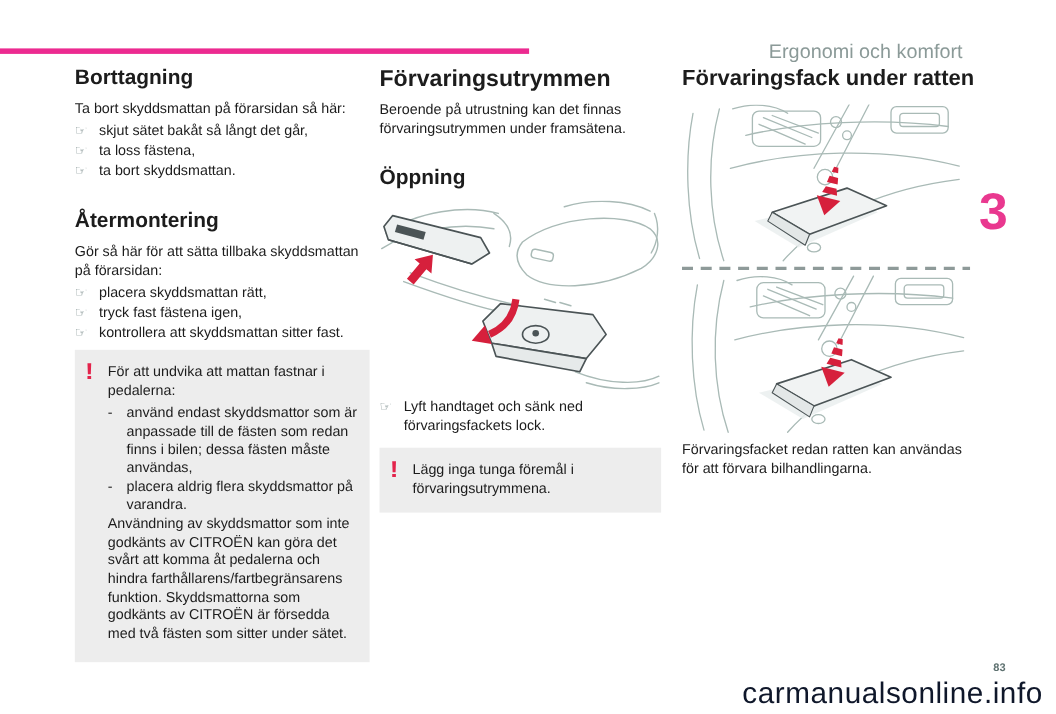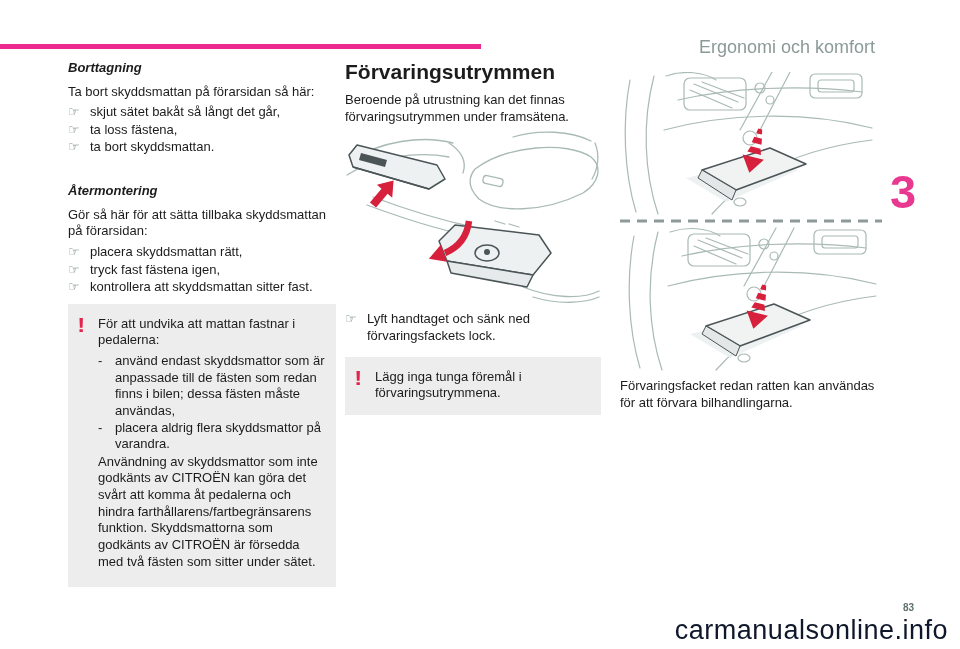--- a/index.html
+++ b/index.html
@@ -15,21 +15,21 @@
   .page-number{position:absolute;left:903px;top:602px;color:#5e7170;font-size:10px;font-weight:bold;}
   .watermark{position:absolute;right:12px;top:613px;color:#0f172a;font-size:27px;letter-spacing:0.5px;}
 
   .col{position:absolute;top:60px;}
   .col-left{left:68px;width:268px;}
   .col-mid{left:345px;width:256px;}
   .col-right{left:620px;width:264px;}
 
   h1{font-size:21px;margin:0 0 8px 0;line-height:1.15;font-weight:bold;}
   .col-right h1{font-size:20px;white-space:nowrap;}
-  h2{font-size:13px;margin:0 0 8px 0;line-height:1.2;font-weight:bold;font-style:italic;}
+  h2{font-size:19px;margin:0 0 8px 0;line-height:1.2;font-weight:bold;}
   .mt{margin-top:27px;}
   p{margin:0 0 4px 0;}
 
   .step{display:flex;align-items:flex-start;margin:1px 0;}
   .hand{flex:0 0 22px;color:#7c8c8c;font-size:13px;line-height:1.25;}
   .step-text{flex:1;}
 
   .note{position:relative;background:#ededed;padding:12px 10px 13px 30px;margin-top:8px;}
   .note .warning-icon{
     position:absolute;left:10px;top:11px;color:#e3234b;
@@ -89,20 +89,21 @@
       <span class="dash">-</span>
       <span>placera aldrig flera skyddsmattor på varandra.</span>
     </div>
     <p style="margin-top:1px">Användning av skyddsmattor som inte godkänts av CITROËN kan göra det svårt att komma åt pedalerna och hindra farthållarens/fartbegränsarens funktion. Skyddsmattorna som godkänts av CITROËN är försedda med två fästen som sitter under sätet.</p>
   </div>
 </div>
 
 <div class="col col-mid">
   <h1>Förvaringsutrymmen</h1>
   <p>Beroende på utrustning kan det finnas förvaringsutrymmen under framsätena.</p>
+  <h2 class="mt" style="margin-top:26px">Öppning</h2>
 
   <svg class="illus" width="256" height="176" viewBox="0 0 256 176">
     <g stroke="#a9bab6" stroke-width="1.3" fill="none" stroke-linecap="round">
       <path d="M6,30 C34,10 78,4 108,12"></path>
       <path d="M2,44 C30,26 72,20 104,26"></path>
       <path d="M104,12 C116,20 122,30 118,42"></path>
       <path d="M28,66 C60,78 100,90 128,96"></path>
       <path d="M22,74 C60,88 104,102 134,106"></path>
       <path d="M130,38 C162,14 222,10 246,26 C258,36 254,52 238,62 C198,82 152,82 134,68 C124,58 122,48 130,38 Z"></path>
       <path d="M168,6 C194,-2 226,0 246,10"></path>
@@ -133,20 +134,21 @@
     <span class="step-text">Lyft handtaget och sänk ned förvaringsfackets lock.</span>
   </div>
 
   <div class="note note-mid">
     <span class="warning-icon">!</span>
     <p style="margin:0;max-width:170px">Lägg inga tunga föremål i förvaringsutrymmena.</p>
   </div>
 </div>
 
 <div class="col col-right">
+  <h1>Förvaringsfack under ratten</h1>
 
   <svg class="illus" style="margin-top:12px" width="262" height="300" viewBox="0 0 262 300">
     <defs>
       <g id="dashhalf">
         <g stroke="#a9bab6" stroke-width="1.2" fill="none" stroke-linecap="round">
           <path d="M10,8 C2,50 4,100 16,140"></path>
           <path d="M34,4 C22,50 24,100 38,142"></path>
           <path d="M46,4 C64,-2 84,0 96,8"></path>
           <path d="M58,28 C110,16 180,12 242,20"></path>
           <path d="M44,58 C104,42 182,38 252,56"></path>

